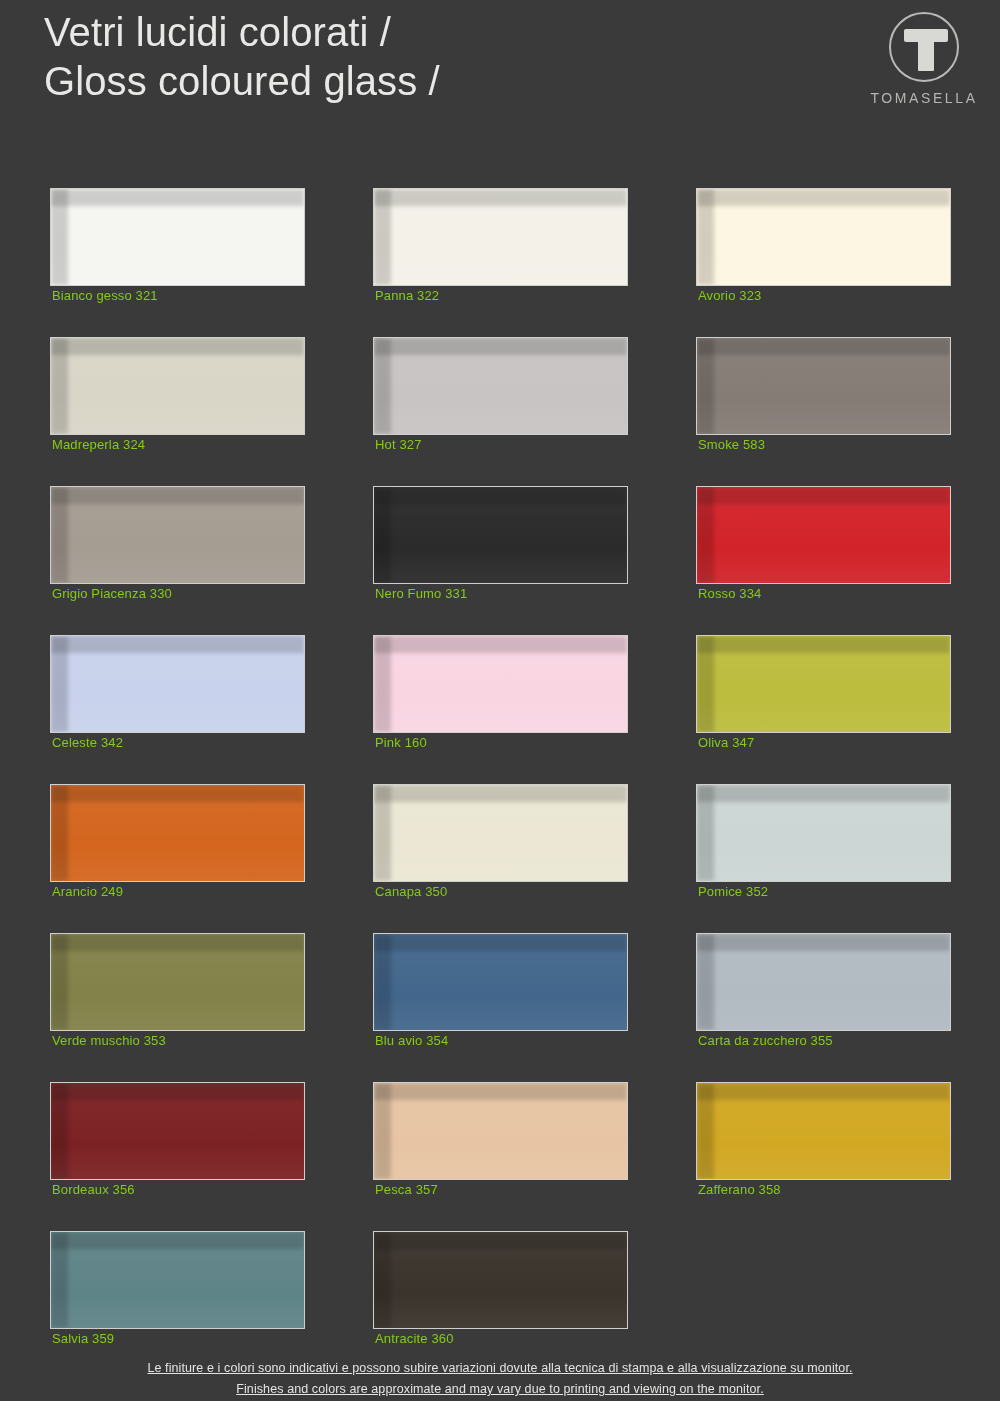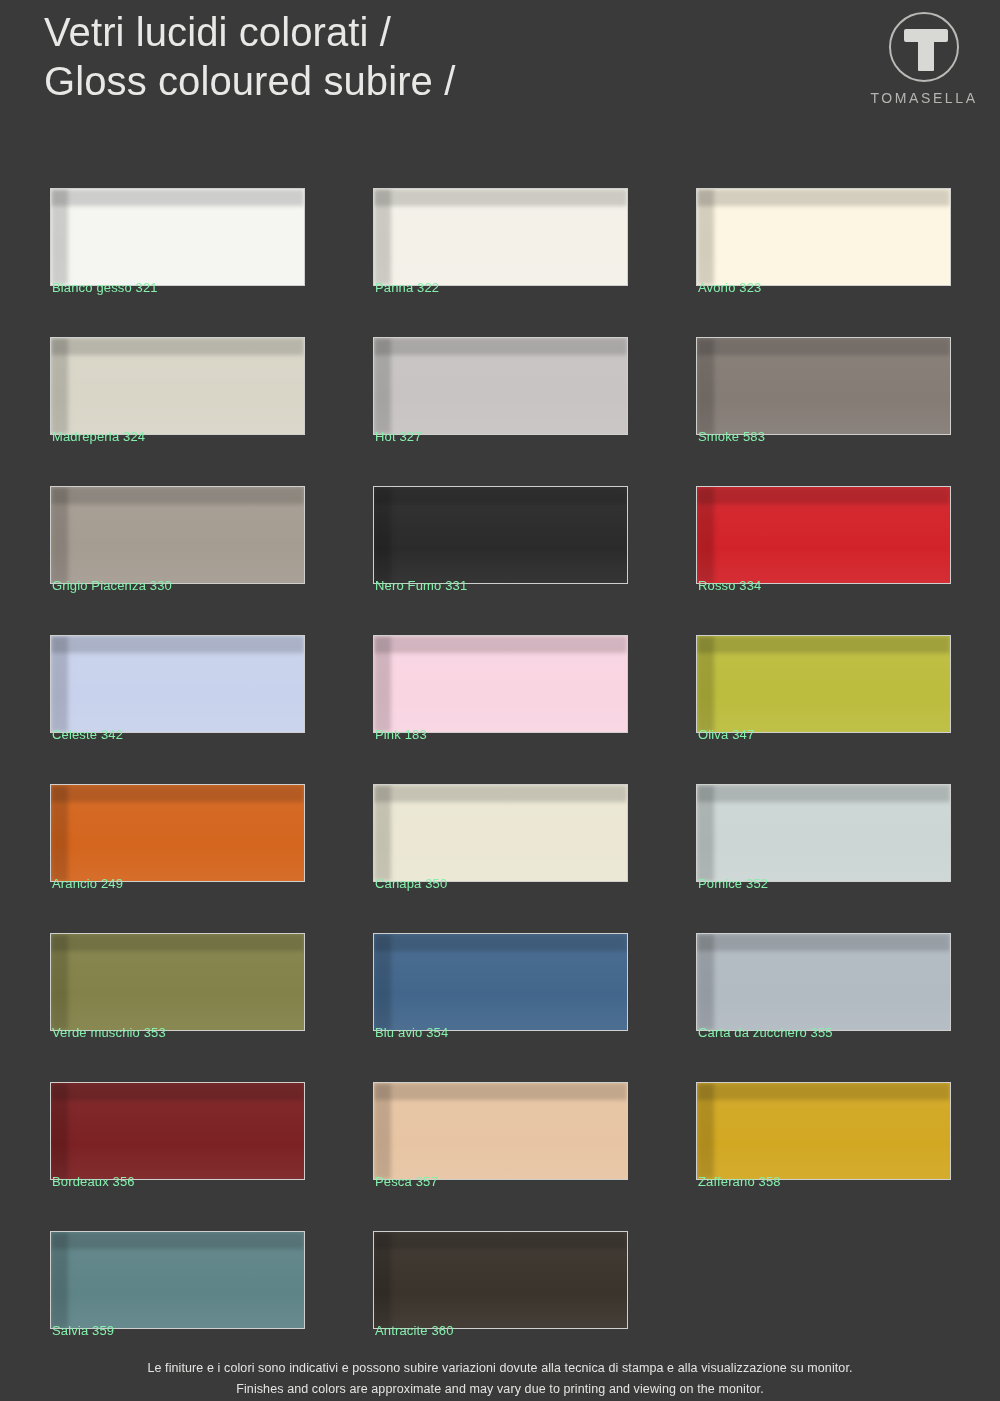--- a/index.html
+++ b/index.html
@@ -124,55 +124,56 @@
     inset: 0;
     background: linear-gradient(180deg,
        rgba(255,255,255,0.05) 0%,
        rgba(255,255,255,0.02) 32%,
        rgba(255,255,255,0.00) 64%,
        rgba(255,255,255,0.05) 100%);
   }
 
   .swatch-label {
     position: absolute;
-    left: 2px; top: 92px;
-    color: #86efac;
+    left: 2px; top: 100px;
+    color: #84cc16;
     font-size: 13px;
     font-weight: 400;
     letter-spacing: 0.15px;
     white-space: nowrap;
   }
 
   
   #footer {
     position: absolute;
     left: 0; top: 1358px;
     width: 1000px;
     text-align: center;
   }
   #footer .fline {
     display: block;
     color: #e4e4e2;
     font-size: 12.5px;
     line-height: 21px;
     letter-spacing: 0.1px;
+    text-decoration: underline;
   }
   #footer .fline.faint {
     color: #4a4a48;
     font-size: 12.5px;
   }
 </style>
 </head>
 <body>
 
 <div id="header">
 
   <div id="page-title">
     <span class="tline">Vetri lucidi colorati /</span>
-    <span class="tline">Gloss coloured subire /</span>
+    <span class="tline">Gloss coloured glass /</span>
   </div>
 
   <div id="logo">
     <div id="logo-mark">
       <div class="tee-top"></div>
       <div class="tee-stem"></div>
     </div>
     <div id="logo-wordmark">TOMASELLA</div>
   </div>
 
@@ -276,21 +277,21 @@
         </div>
         <div class="swatch-label">Celeste 342</div>
       </div>
       <div class="swatch-cell">
         <div class="swatch-chip">
           <div class="swatch-fill" style="background: rgb(249, 213, 226);"></div>
           <div class="swatch-band-top"></div>
           <div class="swatch-band-left"></div>
           <div class="swatch-sheen"></div>
         </div>
-        <div class="swatch-label">Pink 183</div>
+        <div class="swatch-label">Pink 160</div>
       </div>
       <div class="swatch-cell">
         <div class="swatch-chip">
           <div class="swatch-fill" style="background: rgb(188, 189, 62);"></div>
           <div class="swatch-band-top"></div>
           <div class="swatch-band-left"></div>
           <div class="swatch-sheen"></div>
         </div>
         <div class="swatch-label">Oliva 347</div>
       </div>

